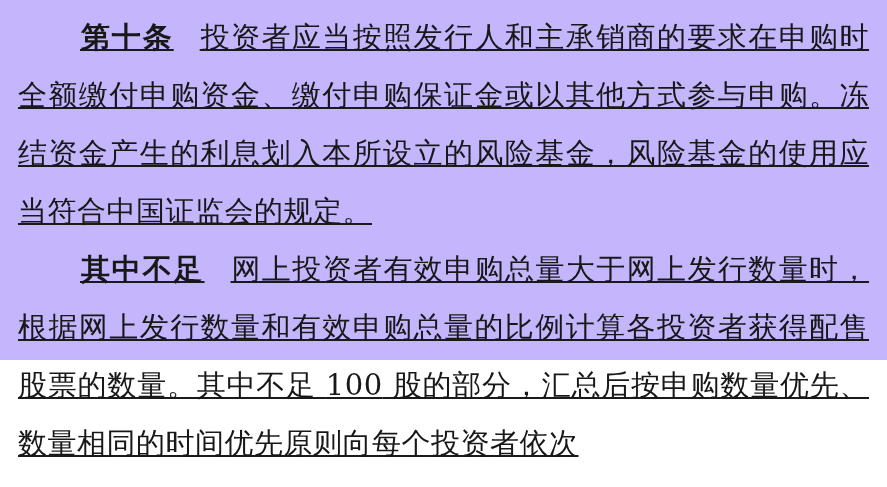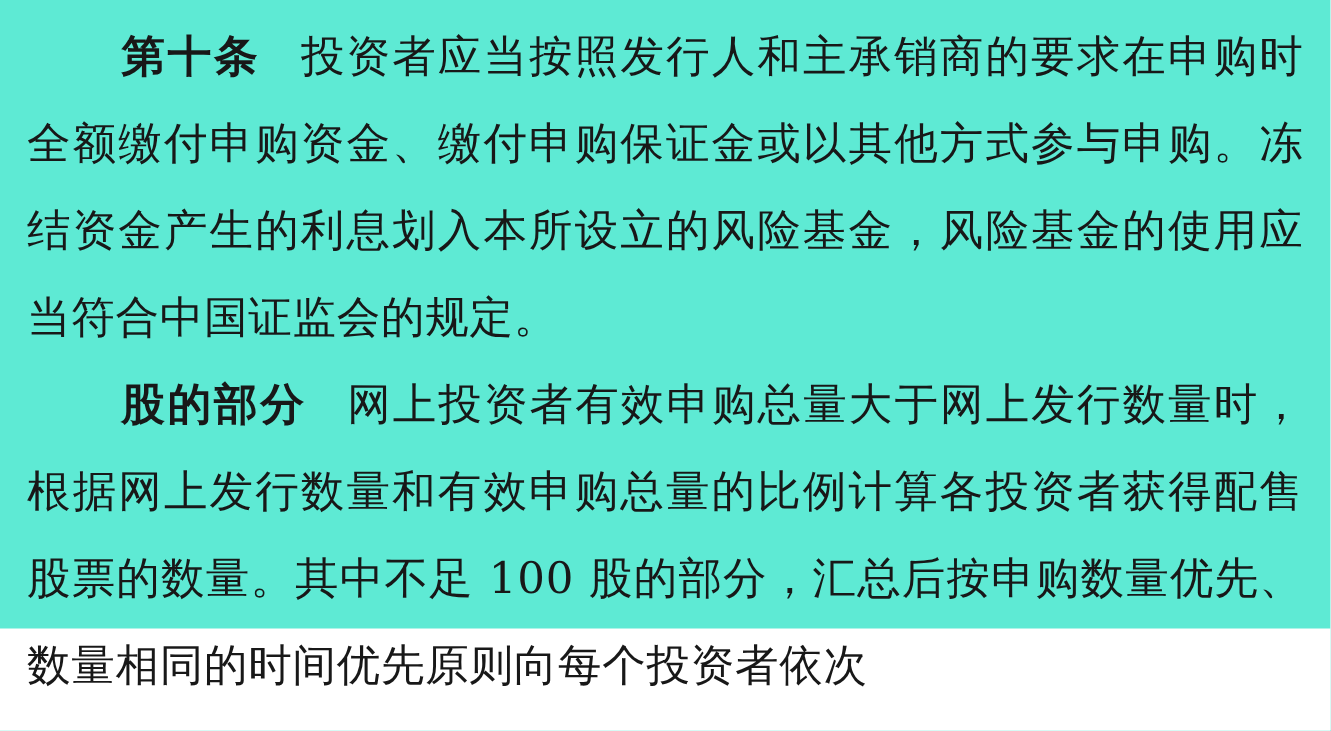--- a/index.html
+++ b/index.html
@@ -10,24 +10,25 @@
   body {
     width: 887px;
     height: 487px;
     overflow: hidden;
     font-family: "DejaVu Serif", "Liberation Serif", serif;
     color: #1a1a1a;
   }
   .page {
     position: relative;
     width: 887px;
-    height: 419px;
+    height: 360px;
     box-sizing: border-box;
     padding: 8px 18px 0 18px;
-    background: #5eead4;
+    background: #c4b5fd;
+    text-decoration: underline;
   }
   .para {
     font-size: 29px;
     line-height: 58px;
     text-align: justify;
     text-justify: inter-ideograph;
     letter-spacing: 0.5px;
     margin: 0;
     color: #181818;
   }
@@ -51,16 +52,16 @@
 </head>
 <body>
 
 <div class="page">
 
   <p class="para">
     <span class="indent"></span><span class="art-label">第十条</span><span class="gap"></span><span>投资者应当按照发行人和主承销商的要求在申购时全额缴付申购资金、缴付申购保证金或以其他方式参与申购。冻结资金产生的利息划入本所设立的风险基金，风险基金的使用应当符合中国证监会的规定。</span>
   </p>
 
   <p class="para">
-    <span class="indent"></span><span class="art-label">股的部分</span><span class="gap"></span><span>网上投资者有效申购总量大于网上发行数量时，根据网上发行数量和有效申购总量的比例计算各投资者获得配售股票的数量。其中不足 </span><span class="num">100</span><span> 股的部分，汇总后按申购数量优先、数量相同的时间优先原则向每个投资者依次</span>
+    <span class="indent"></span><span class="art-label">其中不足</span><span class="gap"></span><span>网上投资者有效申购总量大于网上发行数量时，根据网上发行数量和有效申购总量的比例计算各投资者获得配售股票的数量。其中不足 </span><span class="num">100</span><span> 股的部分，汇总后按申购数量优先、数量相同的时间优先原则向每个投资者依次</span>
   </p>
 
 </div>
 
 </body></html>

